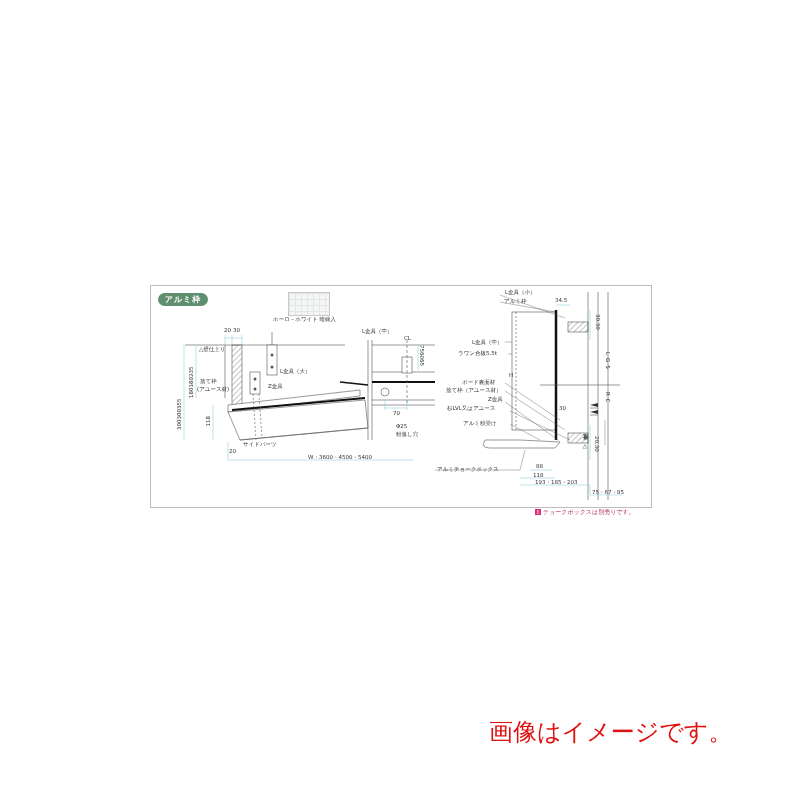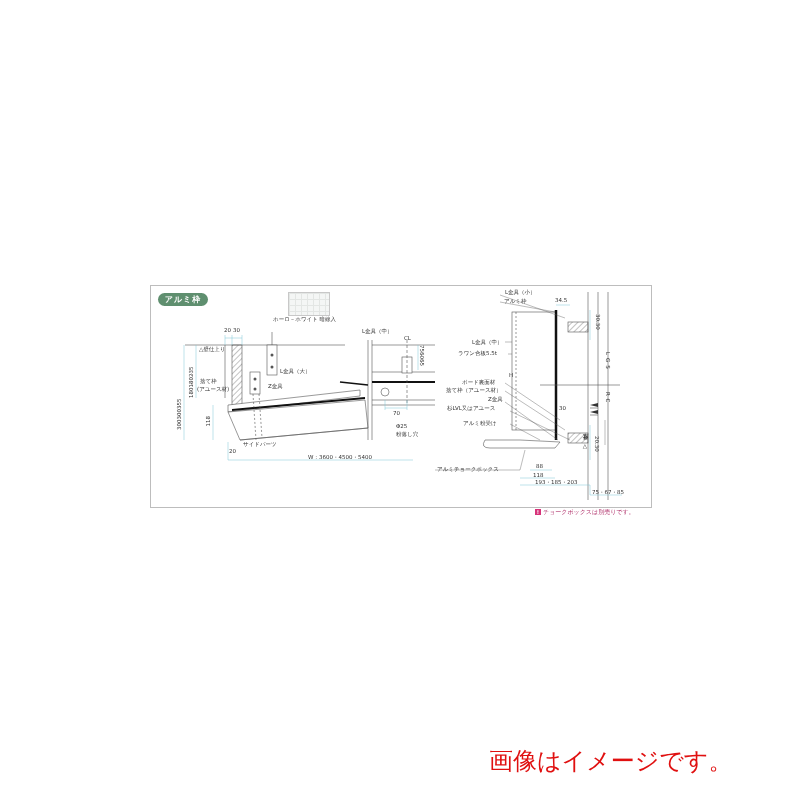--- a/index.html
+++ b/index.html
@@ -8,21 +8,21 @@
   .badge { position:absolute; left:158px; top:293px; width:50px; height:13px; border-radius:7px; background:#5f8f6f; color:#fff; font-size:8px; font-weight:bold; line-height:13px; text-align:center; letter-spacing:1px; }
   .swatch { position:absolute; left:288px; top:292px; width:40px; height:22px; border:1px solid #c8c8c8; background:#f4f6f5;
     background-image: linear-gradient(#e3e6e4 1px, transparent 1px), linear-gradient(90deg, #e3e6e4 1px, transparent 1px);
     background-size: 6px 6px; }
   .lbl { position:absolute; font-size:5.5px; color:#333; white-space:nowrap; line-height:7px; }
   .dim { position:absolute; font-size:5.5px; color:#333; white-space:nowrap; line-height:7px; }
   .vt { writing-mode: vertical-rl; transform: rotate(180deg); }
   .vtu { writing-mode: vertical-rl; }
   .note { position:absolute; left:535px; top:508px; font-size:6px; color:#b0306a; white-space:nowrap; }
   .note .ex { display:inline-block; width:6px; height:6px; background:#d7337a; color:#fff; font-size:5px; line-height:6px; text-align:center; margin-right:2px; font-weight:bold; }
-  .caption { position:absolute; left:489px; top:716px; font-size:24px; color:#e01010; white-space:nowrap; letter-spacing:0px;margin-top:29px; }
+  .caption { position:absolute; left:489px; top:716px; font-size:24px; color:#e01010; white-space:nowrap; letter-spacing:0px; }
   svg { position:absolute; left:0; top:0; }
 </style>
 </head>
 <body>
 
 <div class="frame"></div>
 
 <svg width="800" height="800">
   <defs>
     <pattern id="hatch" width="4" height="4" patternUnits="userSpaceOnUse" patternTransform="rotate(45)">

